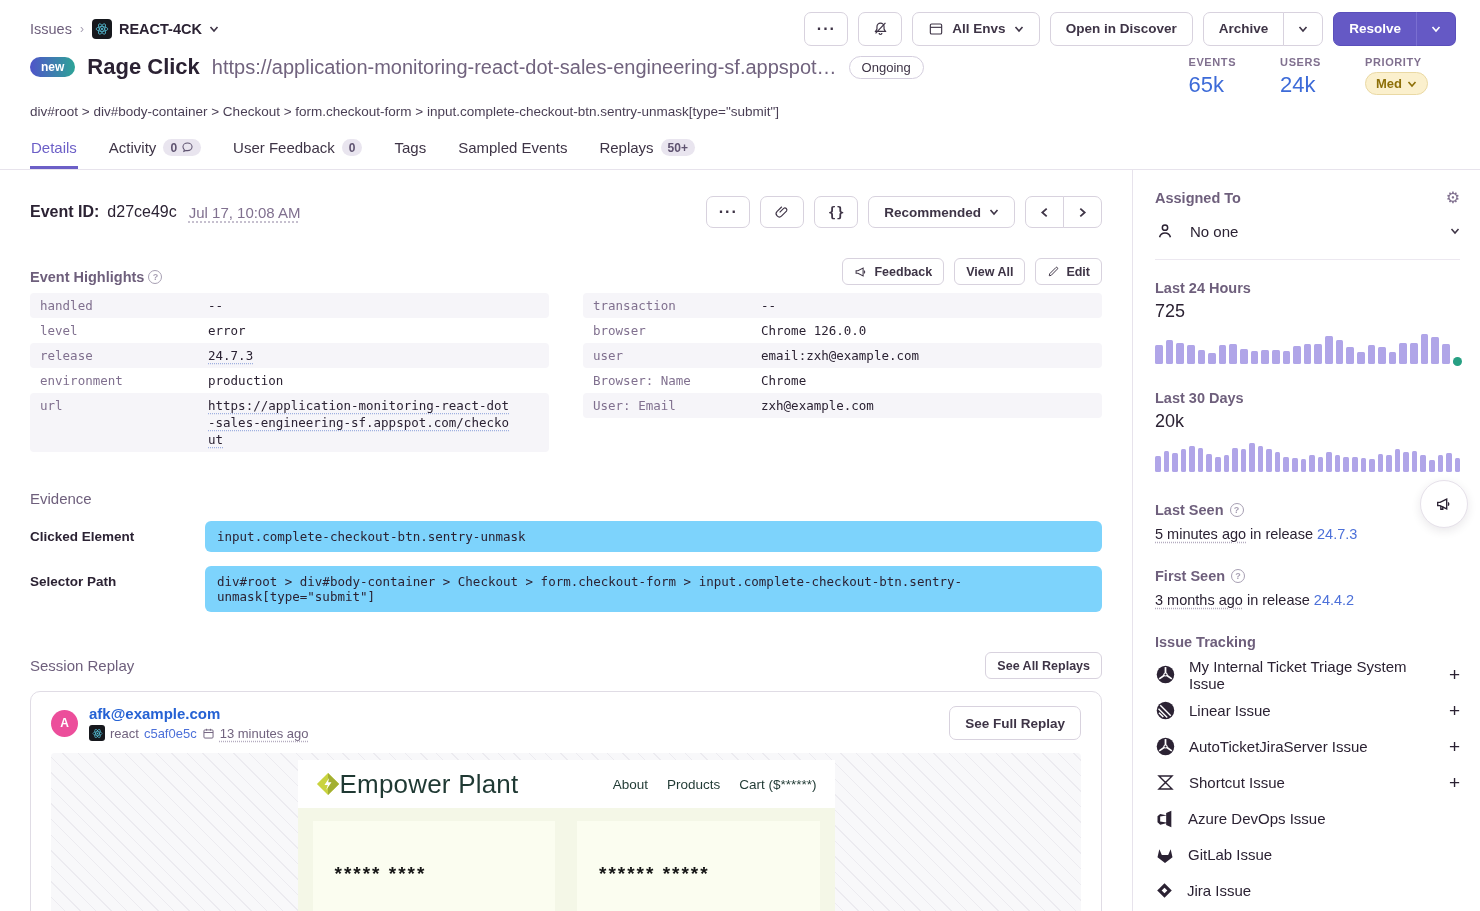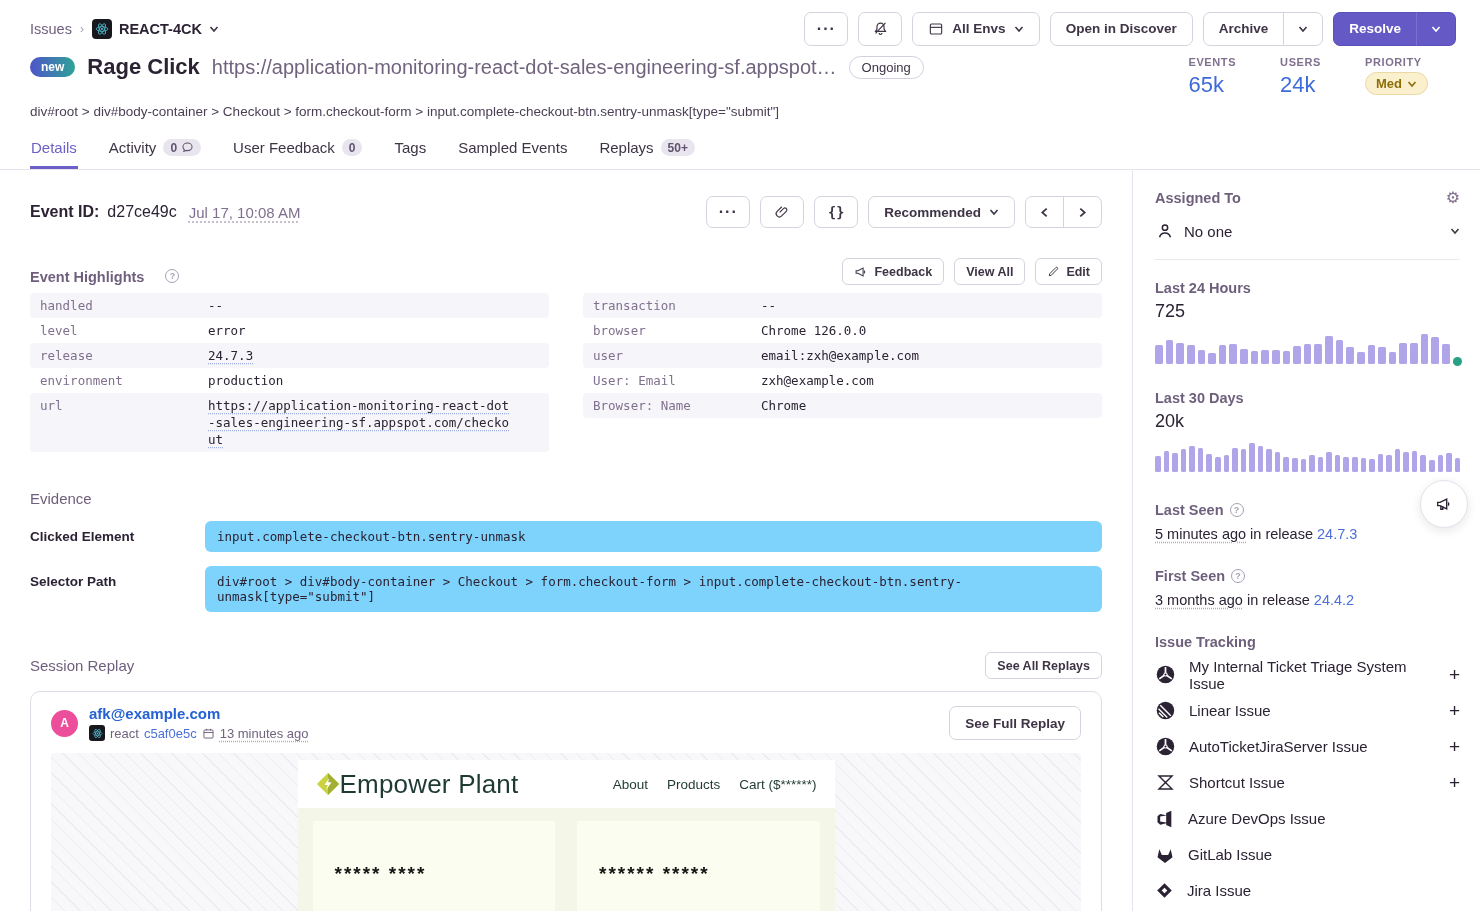--- a/index.html
+++ b/index.html
@@ -58,21 +58,21 @@
   .event-row { display:flex; align-items:center; margin-top:26px; }
   .event-id-label { font-size:16px; font-weight:700; }
   .event-id { font-size:16px; margin-left:8px; }
   .event-date { font-size:15px; color:#80708f; margin-left:12px; text-decoration:underline dotted; text-underline-offset:4px; text-decoration-color:#b4acc0; cursor:pointer; }
   .event-actions { margin-left:auto; display:flex; gap:10px; align-items:center; }
   .event-actions .btn { height:32px; }
   .dots { font-size:16px; letter-spacing:1px; font-weight:700; color:#3e3446; }
 
   
   .hl-head { display:flex; align-items:flex-end; justify-content:space-between; margin-top:30px; }
-  .sec-title { font-size:14.5px; font-weight:700; color:#6e5f7c; display:flex; align-items:flex-start; gap:21px; }
+  .sec-title { font-size:14.5px; font-weight:700; color:#6e5f7c; display:flex; align-items:center; gap:4px; }
   .help { display:inline-flex; align-items:center; justify-content:center; width:14px; height:14px; border:1.2px solid #a79fb3;
           border-radius:50%; font-size:9px; color:#a79fb3; font-weight:700; }
   .hl-btns { display:flex; gap:10px; }
   .sm-btn { display:inline-flex; align-items:center; gap:6px; background:#fff; border:1px solid #d8d2de; border-radius:6px;
             height:27px; padding:0 11px; font-weight:700; font-size:12.5px; color:#3e3446; cursor:pointer; }
   .tables { display:flex; gap:34px; margin-top:8px; }
   .kvt { flex:1; min-width:0; }
   .kv { display:flex; padding:4px 10px; font-size:12.5px; line-height:17px; border-radius:4px; }
   .kv:nth-child(odd) { background:#f6f5f9; }
   .kv .k { width:168px; flex-shrink:0; color:#80708f; }
@@ -108,21 +108,21 @@
   .site-nav { margin-left:auto; display:flex; gap:19px; font-size:13.5px; color:#1f3933; }
   .site-body { display:flex; gap:22px; padding:13px 15px; }
   .prod { flex:1; background:#fbfdf0; padding:42px 22px 30px; }
   .prod-title { font-size:19px; font-weight:700; color:#161616; letter-spacing:2px; }
   .prod-desc { font-size:9.5px; font-weight:700; color:#2a2a2a; letter-spacing:1px; margin-top:24px; }
 
   
   .sb-row-head { display:flex; align-items:center; justify-content:space-between; }
   .sb-h { font-size:14.5px; font-weight:700; color:#6e5f7c; display:flex; align-items:center; gap:6px; }
   .gear { color:#80708f; font-size:16px; cursor:pointer; }
-  .assignee { display:flex; align-items:center; gap:9px; margin-top:14px; padding-bottom:18px; border-bottom:1px solid #ece8f0; cursor:pointer; }
+  .assignee { display:flex; align-items:center; gap:15px; margin-top:14px; padding-bottom:18px; border-bottom:1px solid #ece8f0; cursor:pointer; }
   .assignee-name { font-size:15px; color:#2b2233; flex:1; }
   .sb-count { font-size:18px; color:#2b2233; margin-top:5px; }
   .chart { display:flex; align-items:flex-end; gap:3px; height:32px; margin-top:10px; position:relative; }
   .chart .bar { flex:1; background:#b0a5e8; border-radius:1.5px; }
   .chart .dot { position:absolute; right:-2px; bottom:-2px; width:9px; height:9px; border-radius:50%; background:#27a083; }
   .seen-line { font-size:14.5px; color:#2b2233; margin-top:8px; }
   .seen-time { text-decoration:underline dotted; text-underline-offset:3px; text-decoration-color:#b4acc0; cursor:pointer; }
   .seen-rel { color:#4c70d9; cursor:pointer; }
   .it-row { display:flex; align-items:center; gap:13px; margin-top:13px; height:23px; }
   .it-label { font-size:15px; color:#2b2233; flex:1; }
@@ -348,26 +348,26 @@
             </div>
           <div class="kv">
               <span class="k">browser</span>
               <span class="v">Chrome 126.0.0</span>
             </div>
           <div class="kv">
               <span class="k">user</span>
               <span class="v">email:zxh@example.com</span>
             </div>
           <div class="kv">
+              <span class="k">Browser: Name</span>
+              <span class="v">Chrome</span>
+            </div>
+          <div class="kv">
               <span class="k">User: Email</span>
               <span class="v">zxh@example.com</span>
-            </div>
-          <div class="kv">
-              <span class="k">Browser: Name</span>
-              <span class="v">Chrome</span>
             </div>
         </div>
       </div>
 
       <div class="evidence-title">Evidence</div>
       <div class="ev-row">
         <span class="ev-label">Clicked Element</span>
         <span class="ev-val mono">input.complete-checkout-btn.sentry-unmask</span>
       </div>
       <div class="ev-row">

